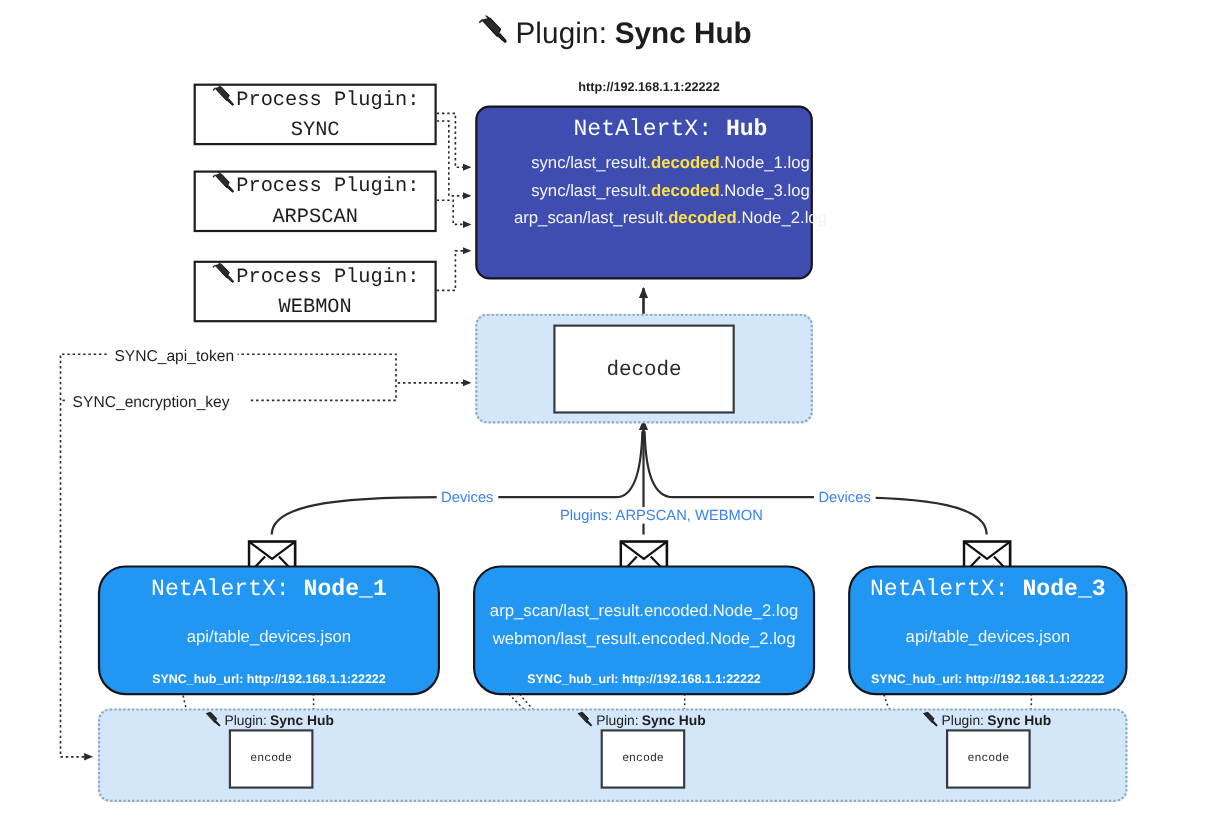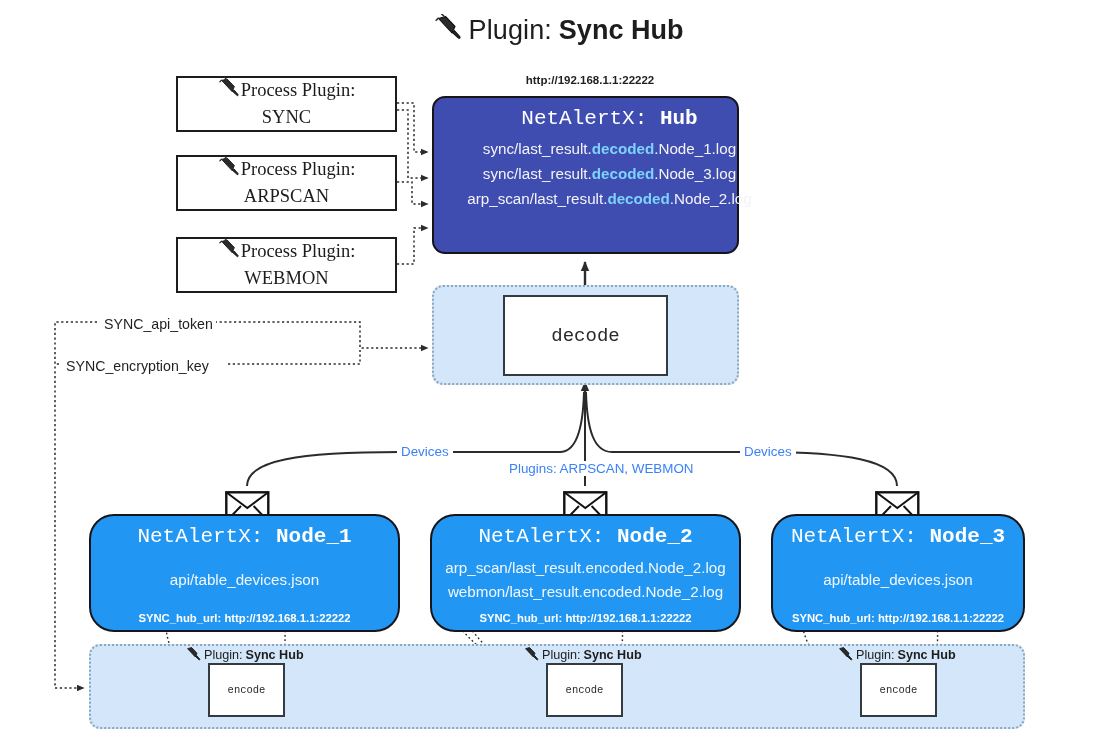--- a/index.html
+++ b/index.html
@@ -52,21 +52,21 @@
   .plug {
     display: inline-block;
     vertical-align: middle;
     flex: none;
   }
 
   
   .proc-box {
     background: #ffffff;
     border: 2.2px solid #1c1c1c;
-    font-family: Liberation Serif, serif;
+    font-family: Liberation Mono, monospace;
     font-size: 18.5px;
     color: #1c1c1c;
     display: flex;
     flex-direction: column;
     align-items: center;
     justify-content: center;
     line-height: 1.38;
   }
   .proc-box .l1 {
     display: flex;
@@ -104,21 +104,21 @@
     margin-bottom: 7px;
     white-space: nowrap;
   }
   #hub-box .hub-title b { font-weight: bold; }
   .hub-line {
     font-size: 15.2px;
     line-height: 1.63;
     white-space: nowrap;
     color: #f4f4f7;
   }
-  .hub-line b { font-weight: bold; color: #7dd3fc; }
+  .hub-line b { font-weight: bold; color: #fde047; }
 
   
   #decode-container {
     left: 432px; top: 285px;
     width: 307px; height: 100px;
     background: #d4e6f9;
     border: 2px dotted #8aa7bd;
     border-radius: 11px;
   }
   #decode-box {
@@ -416,23 +416,20 @@
     <div class="n-title">
       <span>NetAlertX: </span><b>Node_1</b>
     </div>
     <div class="n-lines">
       <div class="n-line">api/table_devices.json</div>
     </div>
     <div class="n-foot">SYNC_hub_url: http://192.168.1.1:22222</div>
   </div>
 
   <div class="node node-box" id="node2">
-    <div class="n-title">
-      <span>NetAlertX: </span><b>Node_2</b>
-    </div>
     <div class="n-lines">
       <div class="n-line">arp_scan/last_result.encoded.Node_2.log</div>
       <div class="n-line">webmon/last_result.encoded.Node_2.log</div>
     </div>
     <div class="n-foot">SYNC_hub_url: http://192.168.1.1:22222</div>
   </div>
 
   <div class="node node-box" id="node3">
     <div class="n-title">
       <span>NetAlertX: </span><b>Node_3</b>

